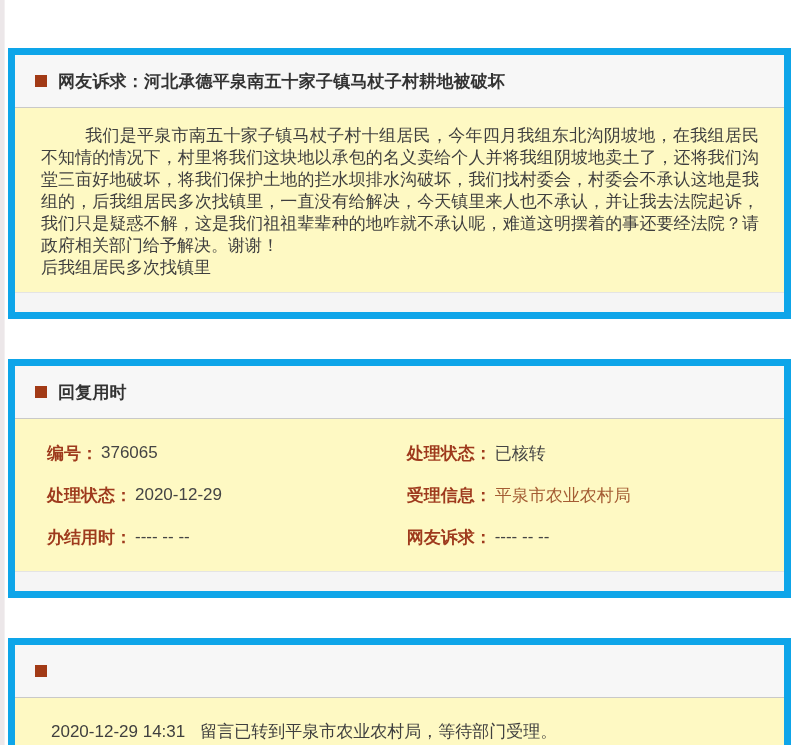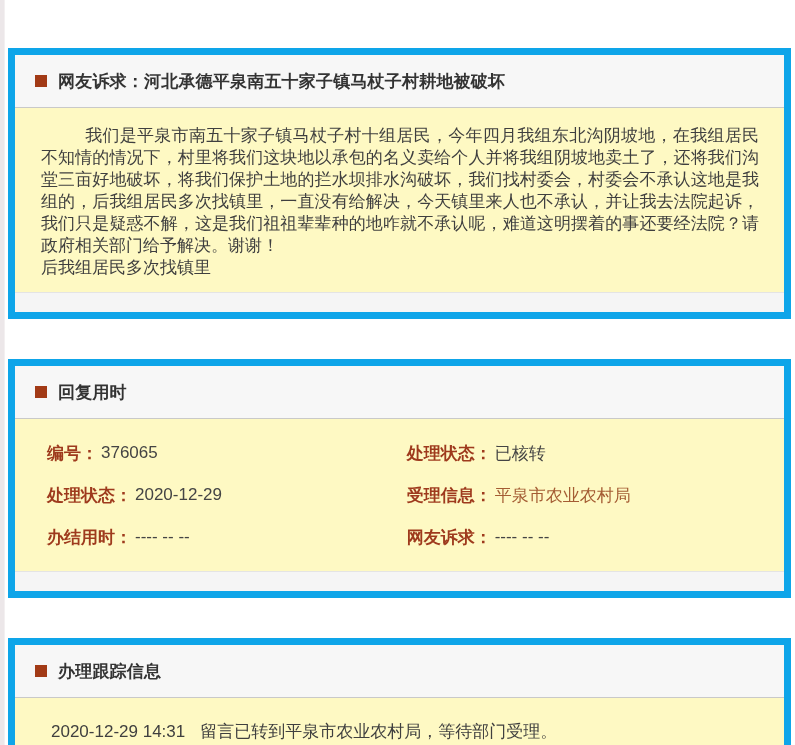--- a/index.html
+++ b/index.html
@@ -139,21 +139,20 @@
         <span class="field-label">网友诉求：</span>
         <span class="field-value">---- -- --</span>
       </div>
     </div>
     <div class="box-footer"></div>
   </div>
 
   <div class="box">
     <div class="box-header">
       <span class="bullet"></span>
-      <span class="box-title">办理跟踪信息</span>
     </div>
     <div class="tracking-body">
       <span class="track-time">2020-12-29 14:31</span><span class="track-msg">留言已转到平泉市农业农村局，等待部门受理。</span>
     </div>
 
   </div>
 
 </div>
 
 </body></html>

